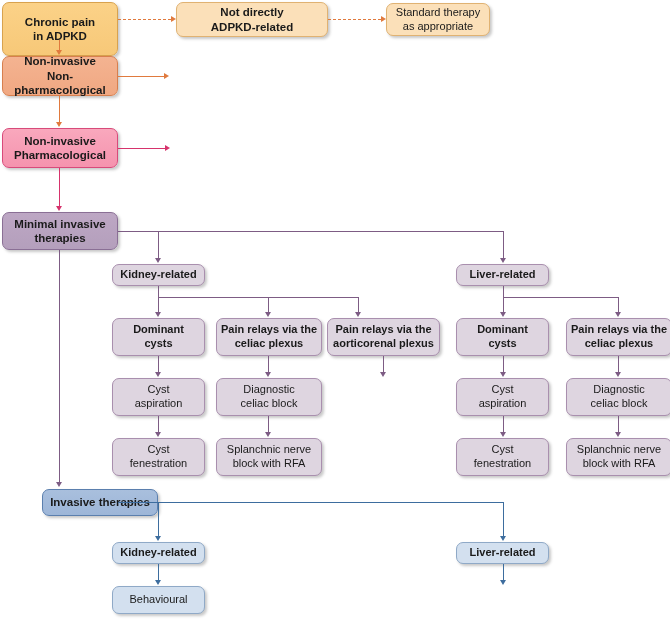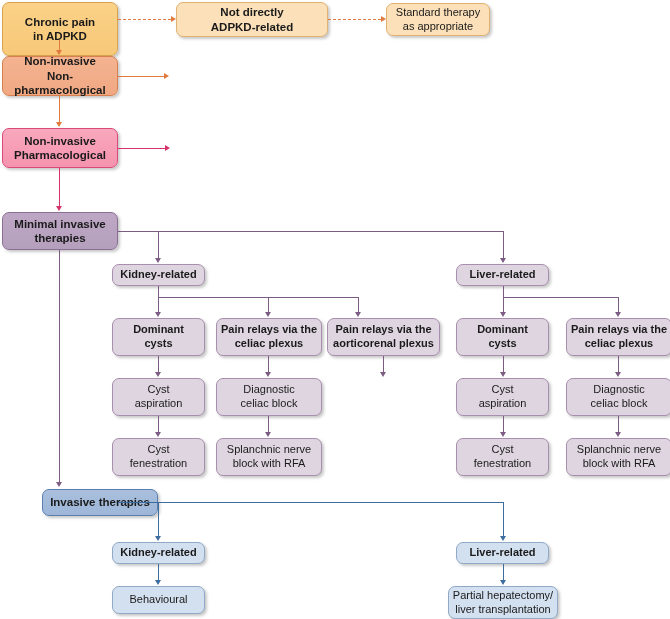--- a/index.html
+++ b/index.html
@@ -256,18 +256,14 @@
   </div>
 
   <div class="ln v bl" style="left:158px;top:564px;height:17px;"></div>
   <div class="arw down bl" style="left:154.8px;top:580px;"></div>
   <div class="ln v bl" style="left:503px;top:564px;height:17px;"></div>
   <div class="arw down bl" style="left:499.8px;top:580px;"></div>
 
   <div class="box c-blue-light" style="left:112px;top:586px;width:93px;height:28px;">
     <span>Behavioural</span>
   </div>
-  <div class="box c-blue-light" style="left:448px;top:586px;width:110px;height:33px;">
-    <span>Partial hepatectomy/
-liver transplantation</span>
-  </div>
 
 </div>
 
 </body></html>

